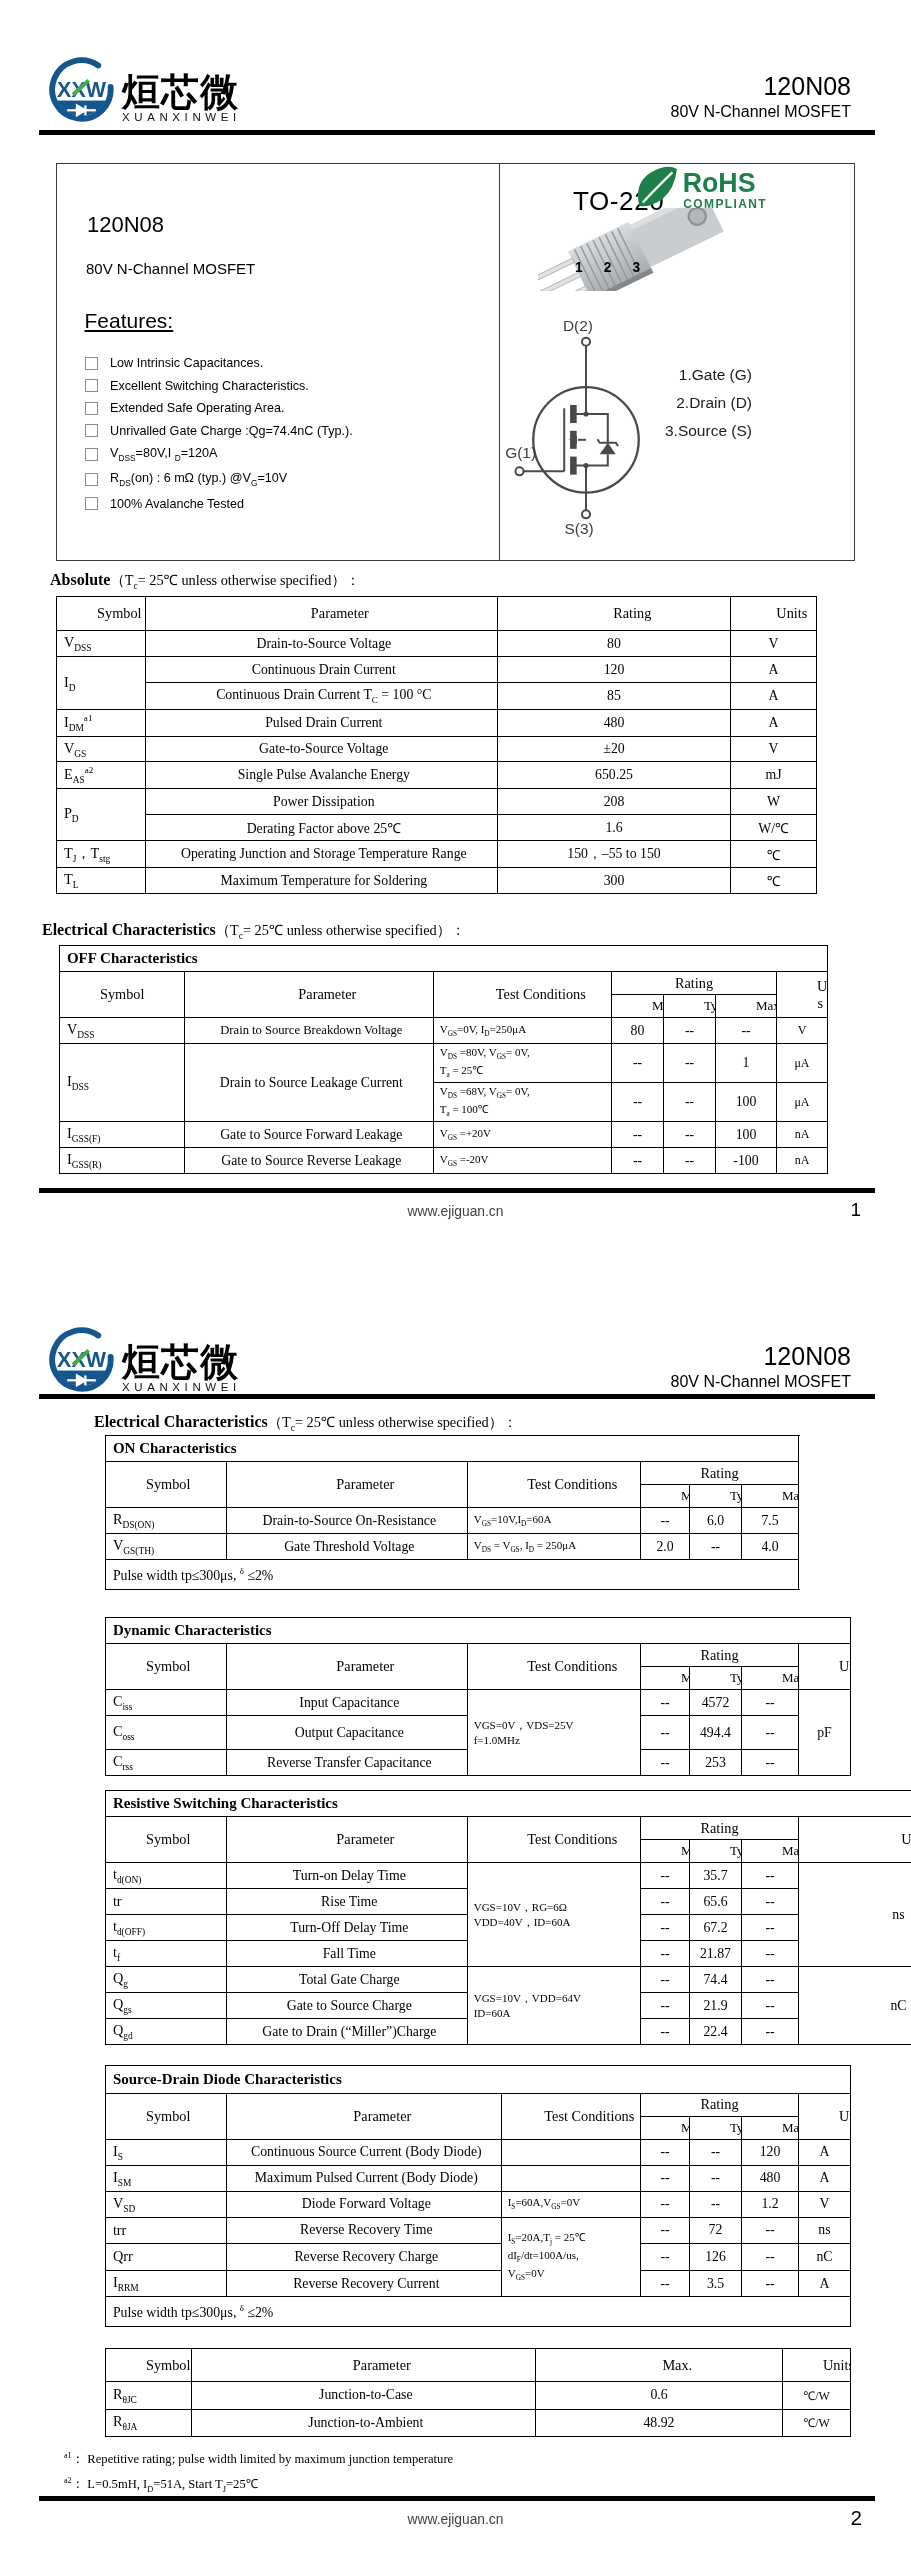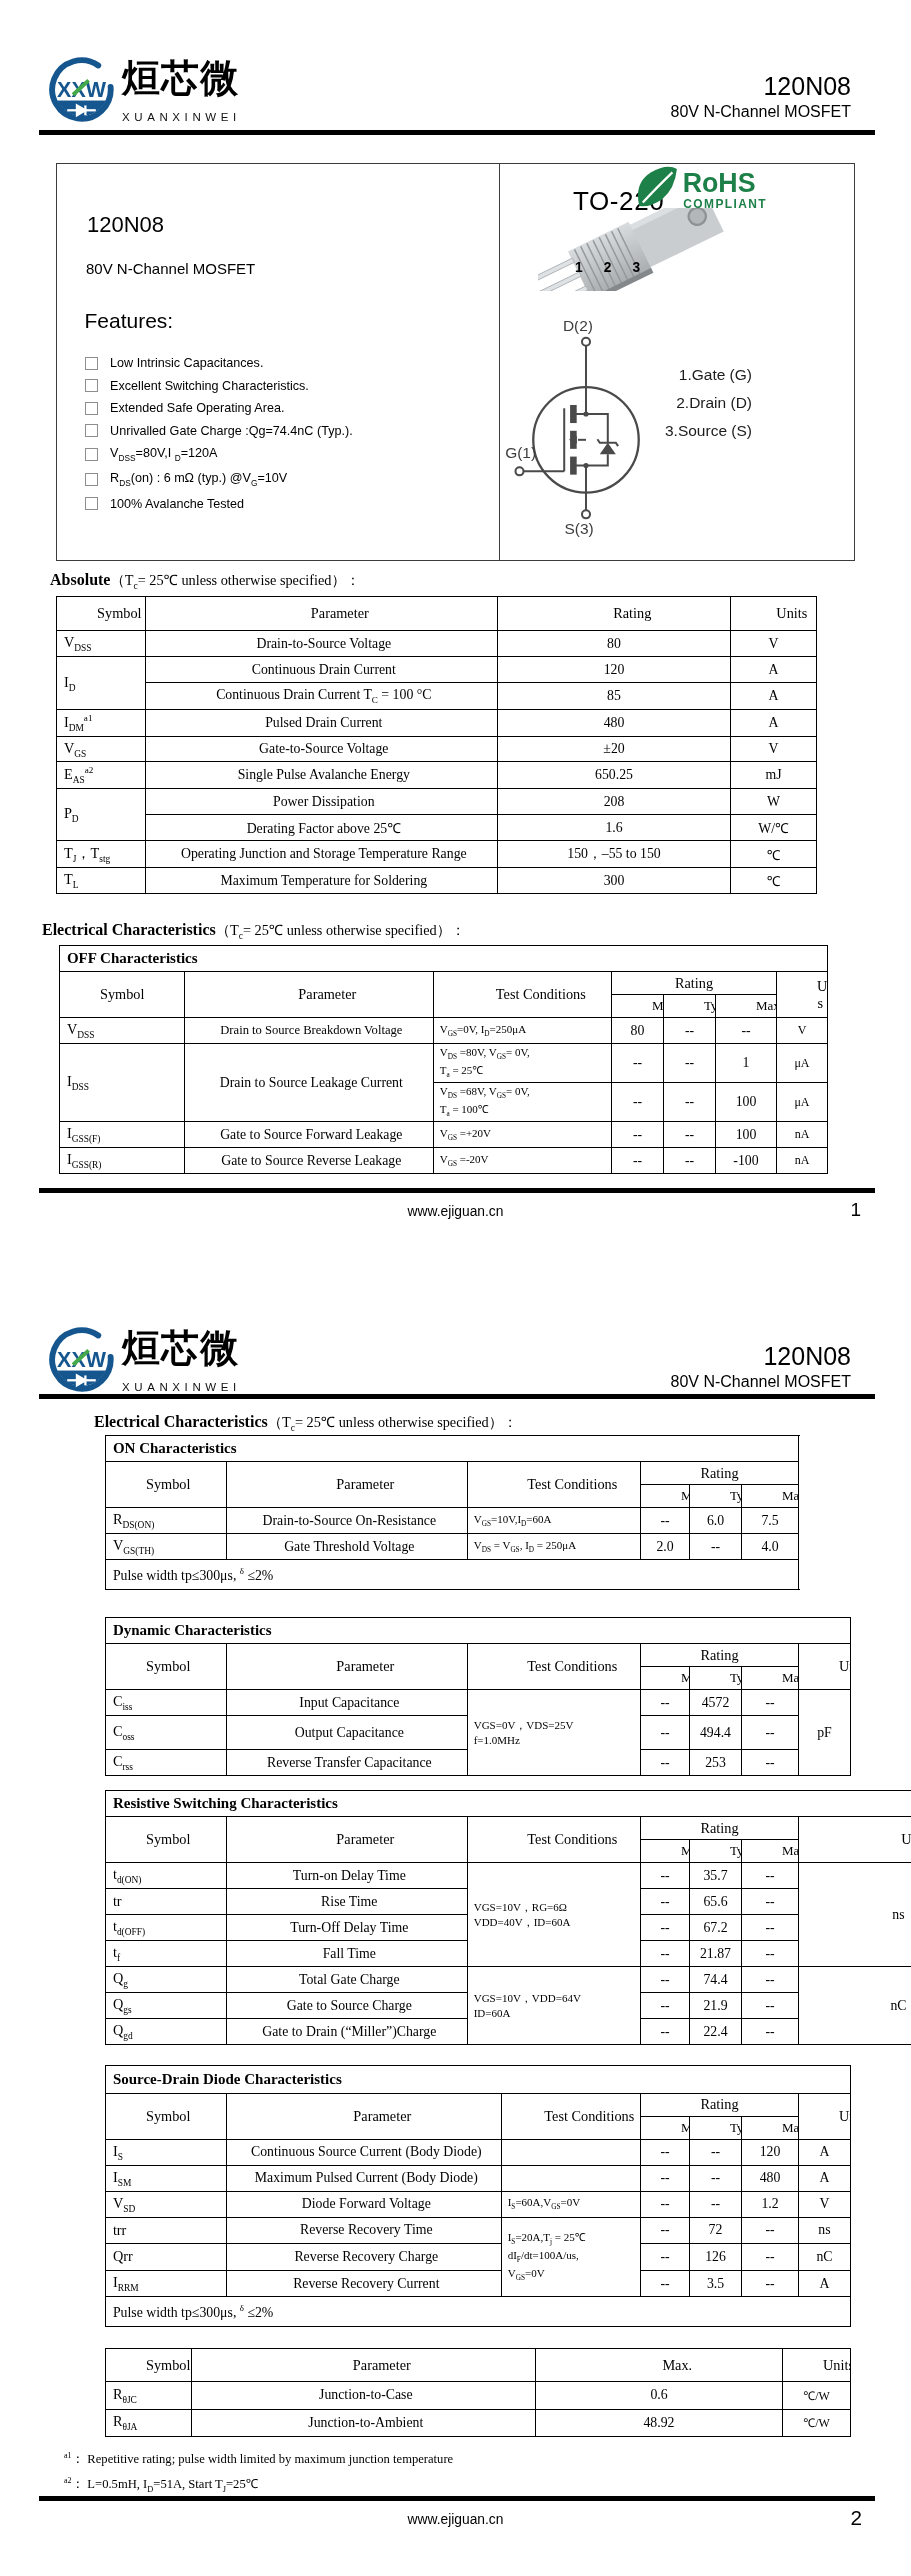--- a/index.html
+++ b/index.html
@@ -4,32 +4,32 @@
 <style>
   html,body{margin:0;padding:0;background:#fff;}
   .sheet{position:relative;width:911px;height:2576px;background:#fff;color:#000;
          font-family:"Liberation Serif",serif;overflow:hidden;}
   .abs{position:absolute;}
   .serif{font-family:"Liberation Serif",serif;}
 
   
   .logo{display:flex;align-items:flex-end;gap:8px;}
   .logo-cn{font-family:"Liberation Sans",sans-serif;font-weight:700;font-size:38px;line-height:1;color:#000;letter-spacing:1.1px;}
-  .logo-en{font-family:"Liberation Sans",sans-serif;font-size:11.5px;letter-spacing:4.6px;color:#111;margin-top:14px;}
+  .logo-en{font-family:"Liberation Sans",sans-serif;font-size:11.5px;letter-spacing:4.6px;color:#111;margin-top:0;}
   .head-block{text-align:right;}
   .part-no{font-family:"Liberation Sans",sans-serif;font-size:25px;color:#000;line-height:1.05;}
   .part-sub{font-family:"Liberation Sans",sans-serif;font-size:16px;color:#000;margin-top:3.4px;}
   .hrule{position:absolute;left:39px;right:36px;height:4.6px;background:#000;}
 
   
   .product-box{border:1.1px solid #3c3c3c;background:#fff;}
   .pb-divider{position:absolute;top:0;bottom:0;left:442px;width:1.1px;background:#3c3c3c;}
   .pb-part{font-family:"Liberation Sans",sans-serif;font-size:22px;color:#000;}
   .pb-sub{font-family:"Liberation Sans",sans-serif;font-size:15px;color:#000;}
-  .pb-feat-title{font-family:"Liberation Sans",sans-serif;font-size:21px;color:#000;}
+  .pb-feat-title{font-family:"Liberation Sans",sans-serif;font-size:21px;color:#000;text-decoration:underline;}
   .feat-list{display:flex;flex-direction:column;gap:8.6px;}
   .feat{display:flex;align-items:center;gap:12.6px;font-family:"Liberation Sans",sans-serif;font-size:12.6px;color:#000;}
   .chk{width:11px;height:11px;border:1.1px solid #8e8e8e;flex:0 0 auto;background:#fff;}
   .to220-label{font-family:"Liberation Sans",sans-serif;font-size:26px;color:#000;letter-spacing:0.6px;}
   .pins-label{font-family:"Liberation Sans",sans-serif;font-weight:700;font-size:13.8px;letter-spacing:8.6px;color:#000;}
   .pin-legend{display:flex;flex-direction:column;gap:9.8px;width:109px;text-align:right;}
   .pin-legend div{font-family:"Liberation Sans",sans-serif;font-size:15.5px;color:#1c1c1c;}
 
   
   .sec-head .hb{font-weight:700;font-size:16px;}
@@ -45,21 +45,21 @@
   table.dtable td.ttl{font-weight:700;font-size:15px;text-align:left;padding-left:6.9px;border-bottom:1.7px solid #000;}
   table.dtable tr.hdr td{font-size:14.3px;}
   table.dtable tr.hdr2 td{font-size:13px;}
   table.dtable td.thick-b{border-bottom:1.7px solid #000;padding-left:40px;}
   table.dtable td.note{ text-align:left;padding-left:6.9px;font-size:13.8px;border-top:1.7px solid #000;}
   sub{font-size:66%;}
   sup{font-size:64%;vertical-align:super;}
 
   .notes-line{font-size:12.6px;color:#000;margin-bottom:6.9px;}
   .footer-url{position:absolute;left:0;width:100%;text-align:center;
-              font-family:"Liberation Sans",sans-serif;font-size:13.8px;color:#000000;}
+              font-family:"Liberation Sans",sans-serif;font-size:13.8px;color:#404040;}
   .page-num{position:absolute;font-family:"Liberation Sans",sans-serif;font-size:19px;color:#000;}
 </style>
 </head>
 <body>
 
 <div class="sheet">
 
   <div class="abs logo" style="left:49px;top:56px;">
     <svg width="65" height="67" viewBox="0 0 100 100">
       <path d="M75.8,13.1 A45,45 0 1 0 94.8,46.1" fill="none" stroke="#15568e" stroke-width="9" stroke-linecap="round"></path>

